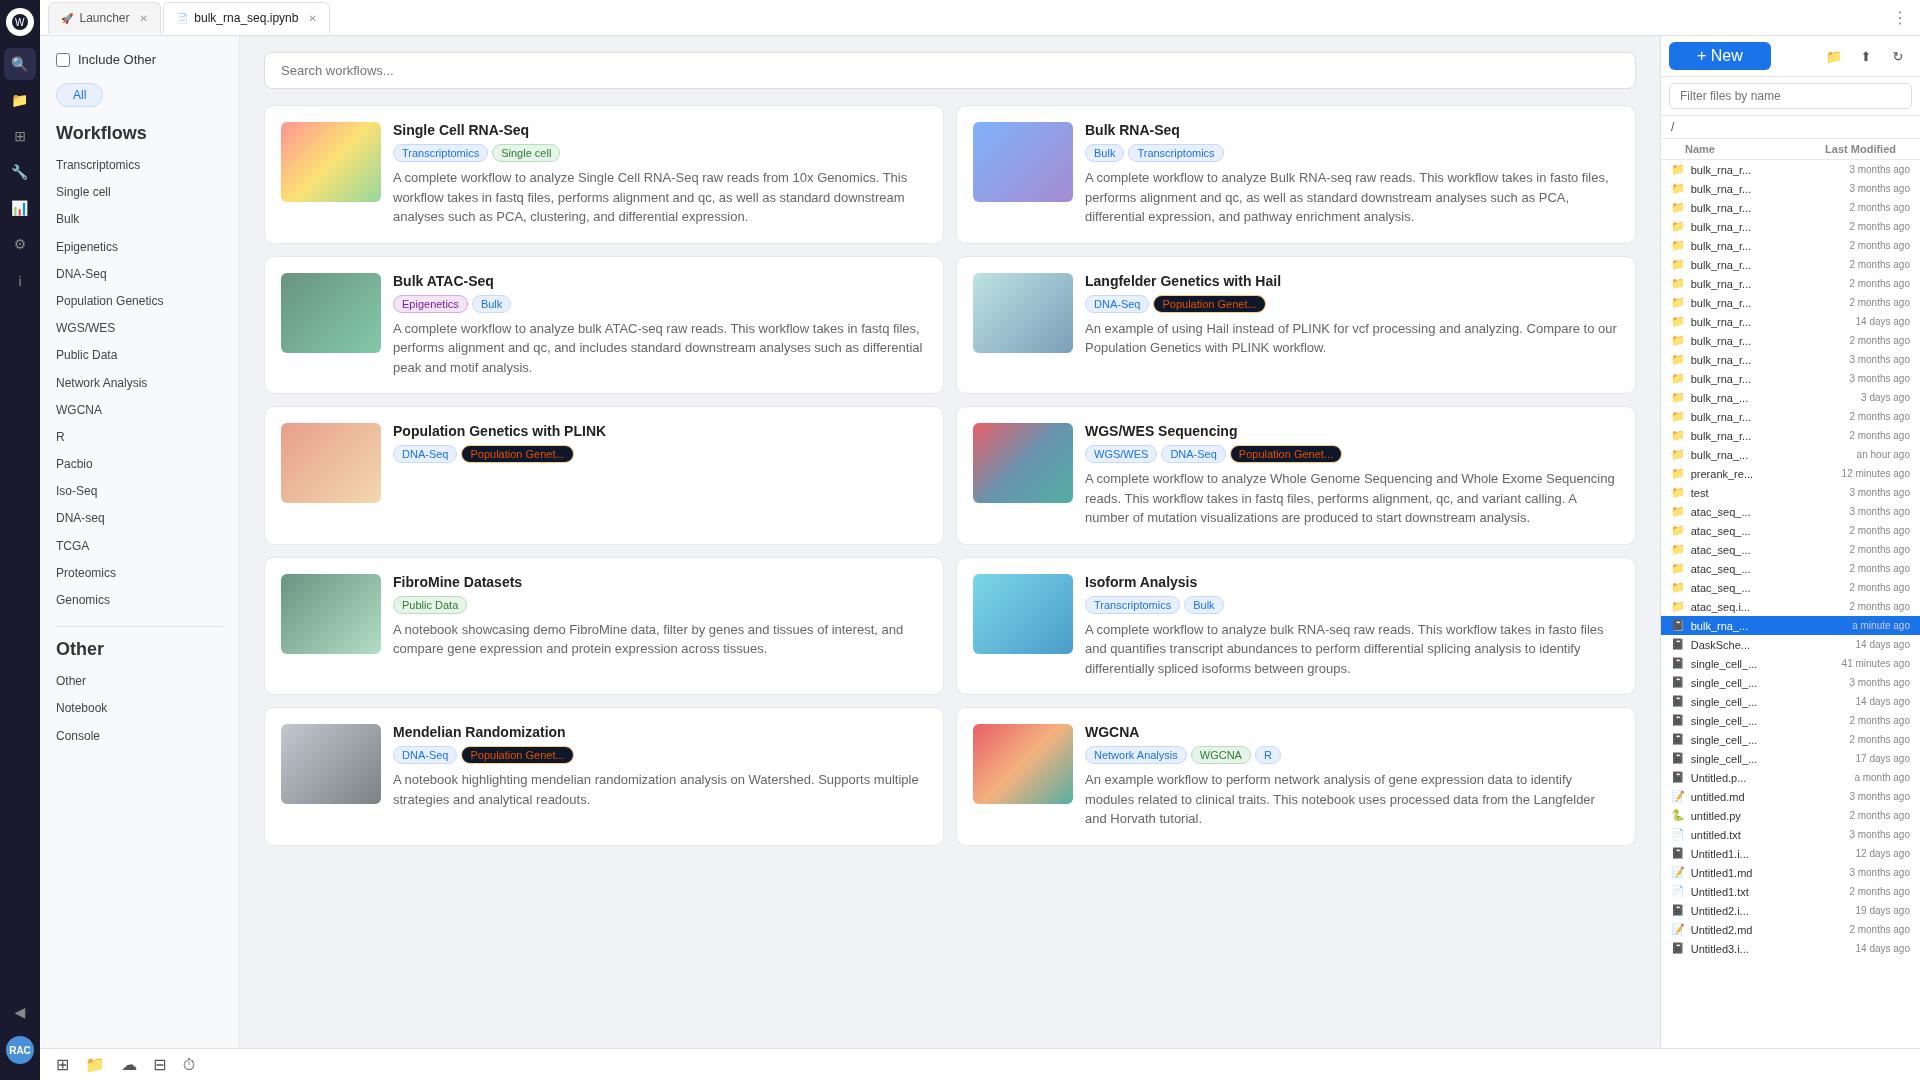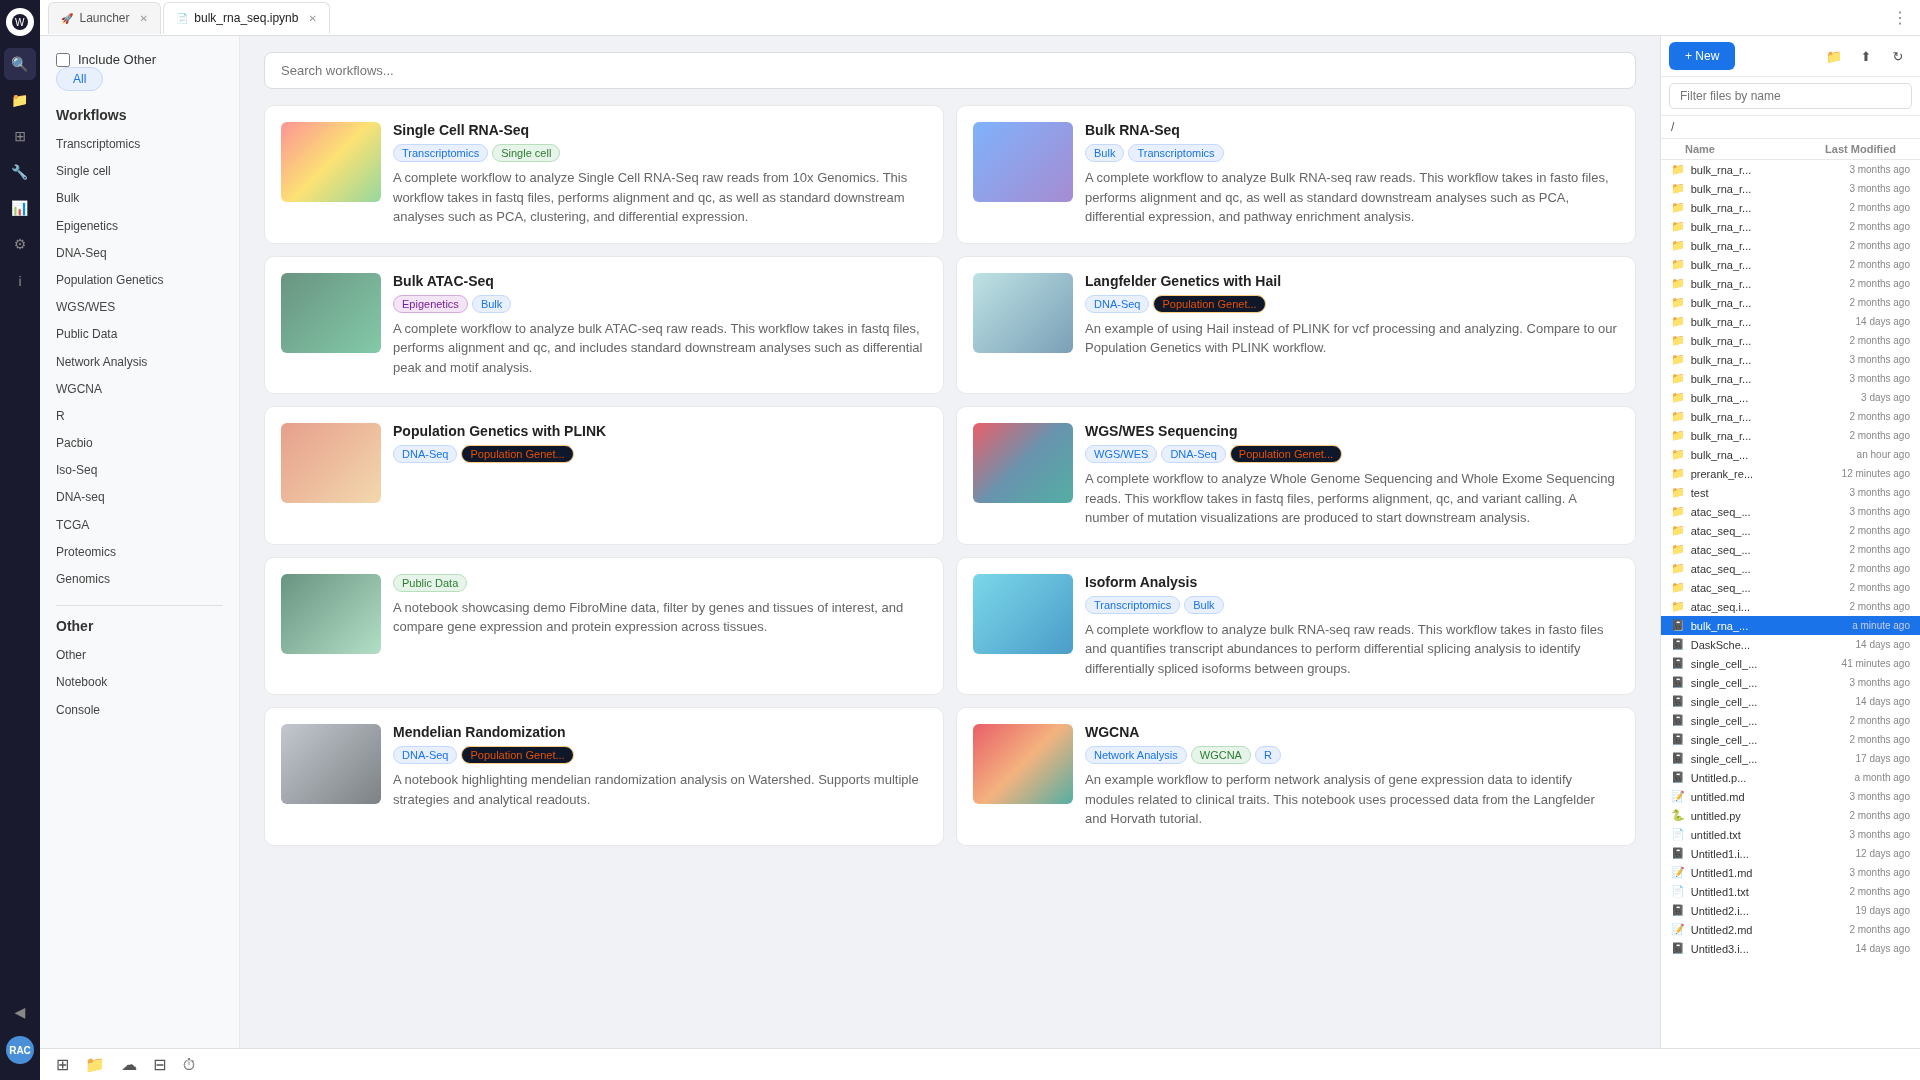--- a/index.html
+++ b/index.html
@@ -22,24 +22,24 @@
     .tab .tab-icon { font-size: 10px; }
     .tab .close { color: #999; font-size: 10px; margin-left: 4px; }
     .tab-spacer { flex: 1; }
     .tab-more { color: #888; font-size: 16px; padding: 0 4px; }
 
     
     .workflow-area { flex: 1; display: flex; overflow: hidden; background: #f0f2f5; }
 
     
     .filter-sidebar { width: 200px; background: #f8f9fa; padding: 16px; overflow-y: auto; border-right: 1px solid #e8e8e8; }
-    .include-other { display: flex; align-items: center; gap: 8px; font-size: 13px; color: #333; }
+    .include-other { display: flex; align-items: center; gap: 8px; margin-bottom: 16px; font-size: 13px; color: #333; }
     .include-other input[type=checkbox] { width: 14px; height: 14px; }
     .all-btn { background: #e8f0fe; border: 1px solid #c5d8fd; color: #1a73e8; border-radius: 16px; padding: 4px 16px; font-size: 12px; cursor: pointer; display: inline-block; margin-bottom: 16px; }
-    .filter-section-title { font-size: 14px; font-weight: 600; color: #333; margin-bottom: 8px; }
+    .filter-section-title { font-size: 18px; font-weight: 600; color: #333; margin-bottom: 8px; }
     .filter-item { padding: 4px 0; font-size: 12px; color: #444; cursor: pointer; line-height: 1.6; }
     .filter-divider { margin: 12px 0; border: none; border-top: 1px solid #e0e0e0; }
 
     
     .workflows-grid { flex: 1; overflow-y: auto; padding: 16px 24px; }
     .search-bar { width: 100%; margin-bottom: 16px; }
     .search-bar input { width: 100%; padding: 10px 16px; border: 1px solid #ddd; border-radius: 8px; font-size: 13px; background: #fff; outline: none; }
     .cards-grid { display: grid; grid-template-columns: 1fr 1fr; gap: 12px; }
     .card { background: #fff; border-radius: 10px; border: 1px solid #e8e8e8; padding: 16px; display: flex; gap: 12px; cursor: pointer; transition: box-shadow 0.2s; }
     .card-image { width: 100px; height: 80px; background: #f5f5f5; border-radius: 6px; flex-shrink: 0; overflow: hidden; display: flex; align-items: center; justify-content: center; font-size: 10px; color: #aaa; }
@@ -50,21 +50,21 @@
     .tag.blue { background: #e8f0fe; border-color: #c5d8fd; color: #1a73e8; }
     .tag.green { background: #e6f4ea; border-color: #b7dfbe; color: #2e7d32; }
     .tag.purple { background: #f3e5f5; border-color: #d7a9e3; color: #7b1fa2; }
     .tag.orange { background: #0f172a; border-color: #ffcc80; color: #e65100; }
     .card-desc { font-size: 13px; color: #666; line-height: 1.5; overflow: hidden; display: -webkit-box; -webkit-line-clamp: 3; -webkit-box-orient: vertical; }
 
     
     .file-sidebar { width: 260px; background: #fff; border-left: 1px solid #e0e0e0; display: flex; flex-direction: column; }
     .file-toolbar { display: flex; align-items: center; padding: 6px 8px; gap: 4px; border-bottom: 1px solid #e8e8e8; }
     .file-toolbar-btn { width: 28px; height: 28px; display: flex; align-items: center; justify-content: center; border-radius: 5px; border: none; background: transparent; cursor: pointer; color: #555; font-size: 13px; }
-    .file-toolbar-btn.new-btn { background: #1a73e8; color: #fff; width: auto; padding: 0 16px; font-size: 12px; gap: 4px; border-radius: 6px; }
+    .file-toolbar-btn.new-btn { background: #1a73e8; color: #fff; width: auto; padding: 0 28px; font-size: 16px; gap: 4px; border-radius: 6px; }
     .file-search { padding: 6px 8px; border-bottom: 1px solid #e8e8e8; }
     .file-search input { width: 100%; padding: 5px 10px; border: 1px solid #ddd; border-radius: 5px; font-size: 12px; outline: none; }
     .file-path { padding: 4px 10px; font-size: 12px; color: #555; border-bottom: 1px solid #e8e8e8; }
     .file-list-header { display: flex; align-items: center; padding: 4px 24px; font-size: 11px; color: #888; border-bottom: 1px solid #e8e8e8; font-weight: 600; }
     .file-list-header .name-col { flex: 1; }
     .file-list-header .date-col { width: 100px; text-align: right; }
     .file-list { flex: 1; overflow-y: auto; }
     .file-item { display: flex; align-items: center; padding: 3px 10px; font-size: 11px; color: #333; cursor: pointer; gap: 6px; }
     .file-item.active { background: #1a73e8; color: #fff; }
     .file-item .file-icon { font-size: 11px; flex-shrink: 0; }
@@ -250,20 +250,21 @@
                 <span class="tag orange">Population Genet...</span>
               </div>
               <div class="card-desc">A complete workflow to analyze Whole Genome Sequencing and Whole Exome Sequencing reads. This workflow takes in fastq files, performs alignment, qc, and variant calling. A number of mutation visualizations are produced to start downstream analysis.</div>
             </div>
           </div>
           <div class="card">
             <div class="card-image">
               <div class="mini-chart img-fibro"></div>
             </div>
             <div class="card-content">
+              <div class="card-title">FibroMine Datasets</div>
               <div class="card-tags">
                 <span class="tag green">Public Data</span>
               </div>
               <div class="card-desc">A notebook showcasing demo FibroMine data, filter by genes and tissues of interest, and compare gene expression and protein expression across tissues.</div>
             </div>
           </div>
           <div class="card">
             <div class="card-image">
               <div class="mini-chart img-isoform"></div>
             </div>

